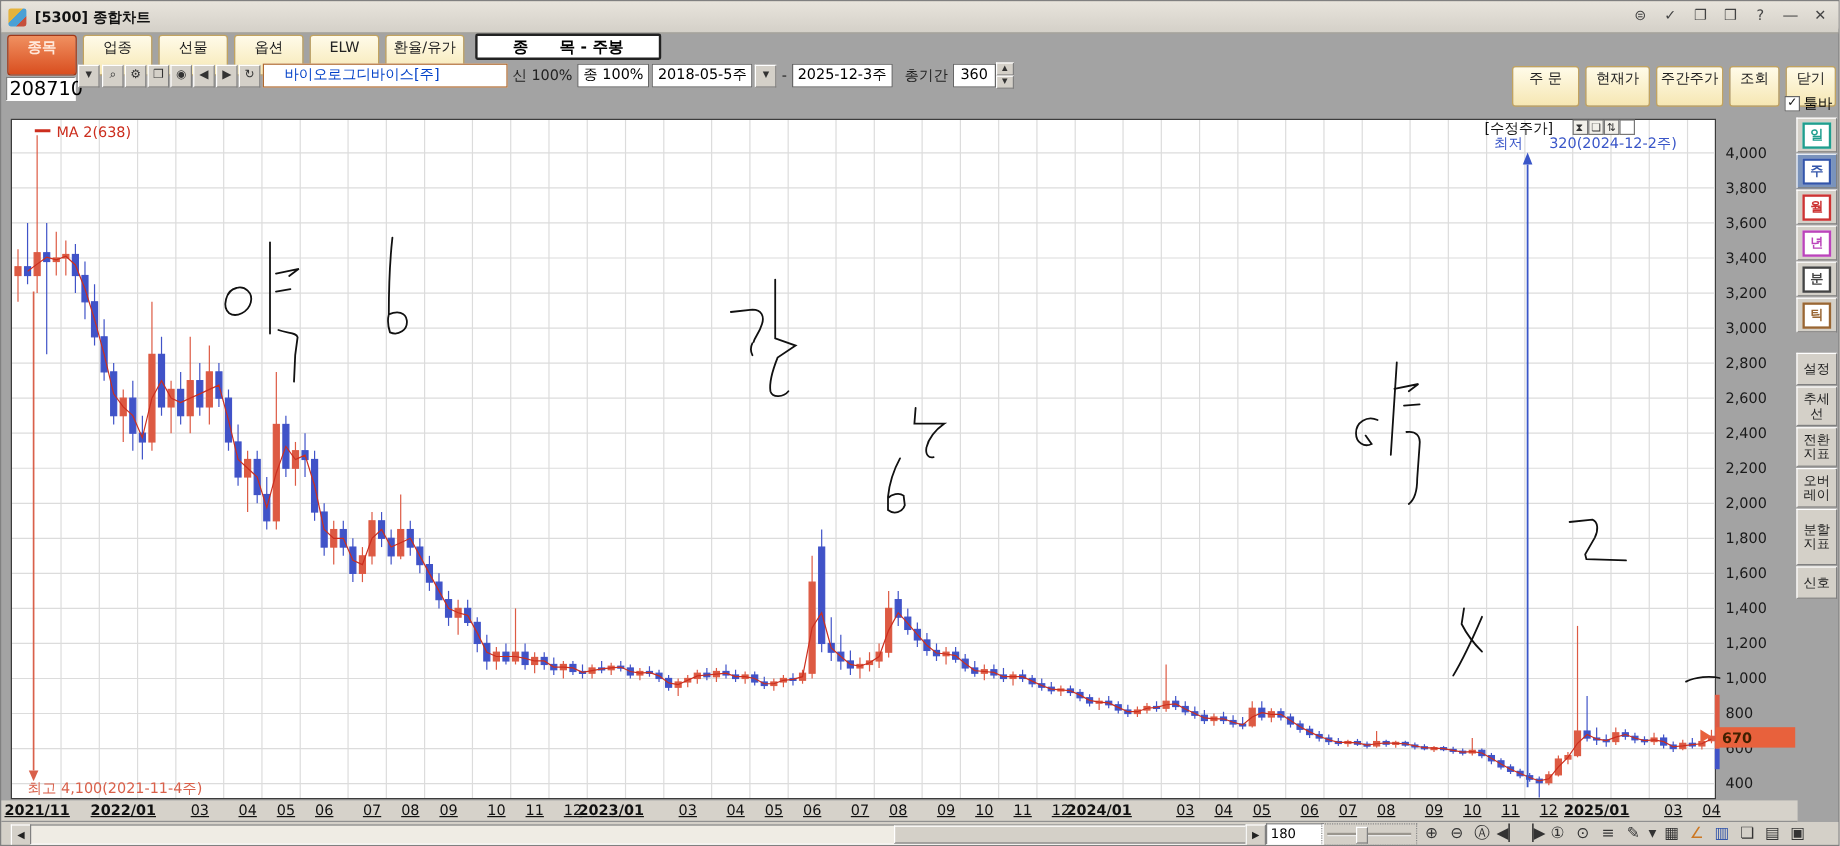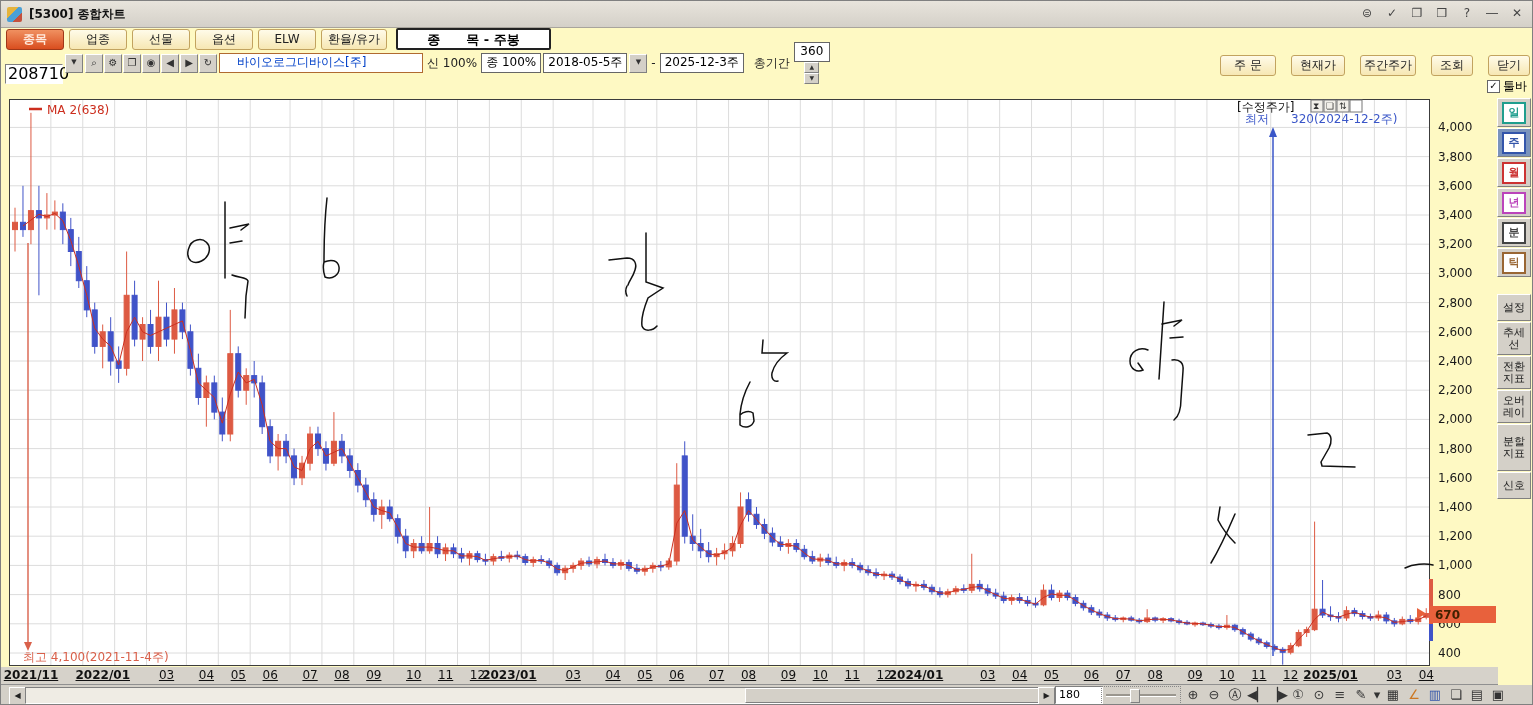--- a/index.html
+++ b/index.html
@@ -1,40 +1,40 @@
 <!DOCTYPE html>
 <html><head>
 <meta charset="utf-8">
 <style>
   html,body{margin:0;padding:0;background:#d4d0c8;font-family:"DejaVu Sans","Liberation Sans",sans-serif;}
-  #app{position:relative;width:1533px;height:705px;background:#fef9c3;overflow:hidden;border:1px solid #808080;box-sizing:border-box;}
+  #app{position:relative;width:1533px;height:705px;background:#a3a3a3;overflow:hidden;border:1px solid #808080;box-sizing:border-box;}
   .abs{position:absolute;}
   .raised{border:1px solid;border-color:#ffffff #808080 #808080 #ffffff;background:#d4d0c8;}
   
   #titlebar{left:0;top:0;width:1533px;height:26px;background:linear-gradient(#e8e4dc,#d4d0c8);border-bottom:1px solid #a8a49c;display:flex;align-items:center;}
   #app-icon{width:15px;height:15px;margin:0 7px 0 6px;background:linear-gradient(135deg,#e5b33c 0 40%,#4aa0d5 40% 70%,#c5503c 70%);border-radius:2px;}
   #win-title{font-size:12px;font-weight:bold;color:#111;}
   #win-controls{position:absolute;right:8px;top:4px;display:flex;gap:7px;}
   #win-controls span{display:inline-block;width:18px;height:16px;text-align:center;font-size:12px;color:#444;cursor:default;line-height:16px;}
   
-  .btn-cream{background:linear-gradient(#fffbe9,#f6e7b3);border:1px solid #c2a35f;border-radius:3px;font-size:12px;color:#222;text-align:center;line-height:19px;height:21px;box-sizing:border-box;cursor:default;}
+  .btn-cream{background:linear-gradient(#fffbe9,#f6e7b3);border:1px solid #c2a35f;border-radius:3px;font-size:12px;color:#222;text-align:center;line-height:19px;height:34px;box-sizing:border-box;cursor:default;}
   .btn-active{background:linear-gradient(#f09060,#d94e1f);border:1px solid #a03818;color:#ffe8da;font-weight:bold;}
   #tab-row{left:5px;top:28px;display:flex;gap:5px;}
   #mode-box{left:395px;top:27px;width:155px;height:22px;background:#fff;border:2px solid #222;border-radius:2px;font-size:13px;font-weight:bold;text-align:center;line-height:19px;box-sizing:border-box;}
-  #action-buttons{right:2px;top:54px;display:flex;gap:15px;}
+  #action-buttons{right:2px;top:54px;display:flex;gap:5px;}
   #toolbar-toggle{right:5px;top:77px;display:flex;align-items:center;gap:3px;font-size:12px;}
   #toolbar-toggle .cb{width:11px;height:11px;background:#fff;border:1px solid #666;font-size:10px;line-height:10px;text-align:center;color:#111;}
   
   #symbol-row{left:4px;top:52px;height:20px;display:flex;align-items:center;gap:2px;font-size:12px;}
   #code-input{width:52px;height:18px;background:#fff;border:1px solid #808080;border-color:#808080 #fff #fff #808080;font-size:16px;padding:0 2px;line-height:17px;margin-top:21px;}
   .mini-btn{width:16px;height:17px;background:#d4d0c8;border:1px solid;border-color:#fff #808080 #808080 #fff;font-size:10px;text-align:center;line-height:15px;color:#333;cursor:default;}
   #stock-name{width:168px;height:18px;background:#fff;border:1px solid #b06a30;color:#0040c8;font-weight:normal;font-size:12px;padding:0 17px;line-height:17px;overflow:hidden;white-space:nowrap;}
   .plain-lbl{font-size:12px;color:#222;padding:0 2px;}
   .box-field{height:18px;background:#fff;border:1px solid #666;font-size:12px;padding:0 4px;line-height:17px;}
-  #period-spin{display:flex;align-items:center;flex-direction:column;}
+  #period-spin{display:flex;align-items:center;}
   #period-value{width:34px;height:18px;background:#fff;border:1px solid #666;font-size:12px;text-align:center;line-height:17px;}
   .spin-col{display:flex;flex-direction:column;}
   .spin-col span{width:13px;height:9px;font-size:6px;text-align:center;line-height:8px;border:1px solid;border-color:#fff #808080 #808080 #fff;background:#d4d0c8;color:#333;}
   
   #quote-row{left:0;top:73px;width:1533px;height:21px;background:#d4d0c8;border-top:1px solid #b8b4ac;border-bottom:1px solid #989490;display:flex;align-items:center;font-size:12px;}
   #quote-row .lbl{padding:0 4px;color:#222;}
   #quote-row .fld{height:17px;border:1px solid;border-color:#989490 #fdfdfa #fdfdfa #989490;background:#d8d4cc;text-align:right;padding:0 5px;line-height:16px;font-weight:bold;box-sizing:border-box;}
   .v-blue{color:#0048c8;}
   .v-black{color:#111;}
   

